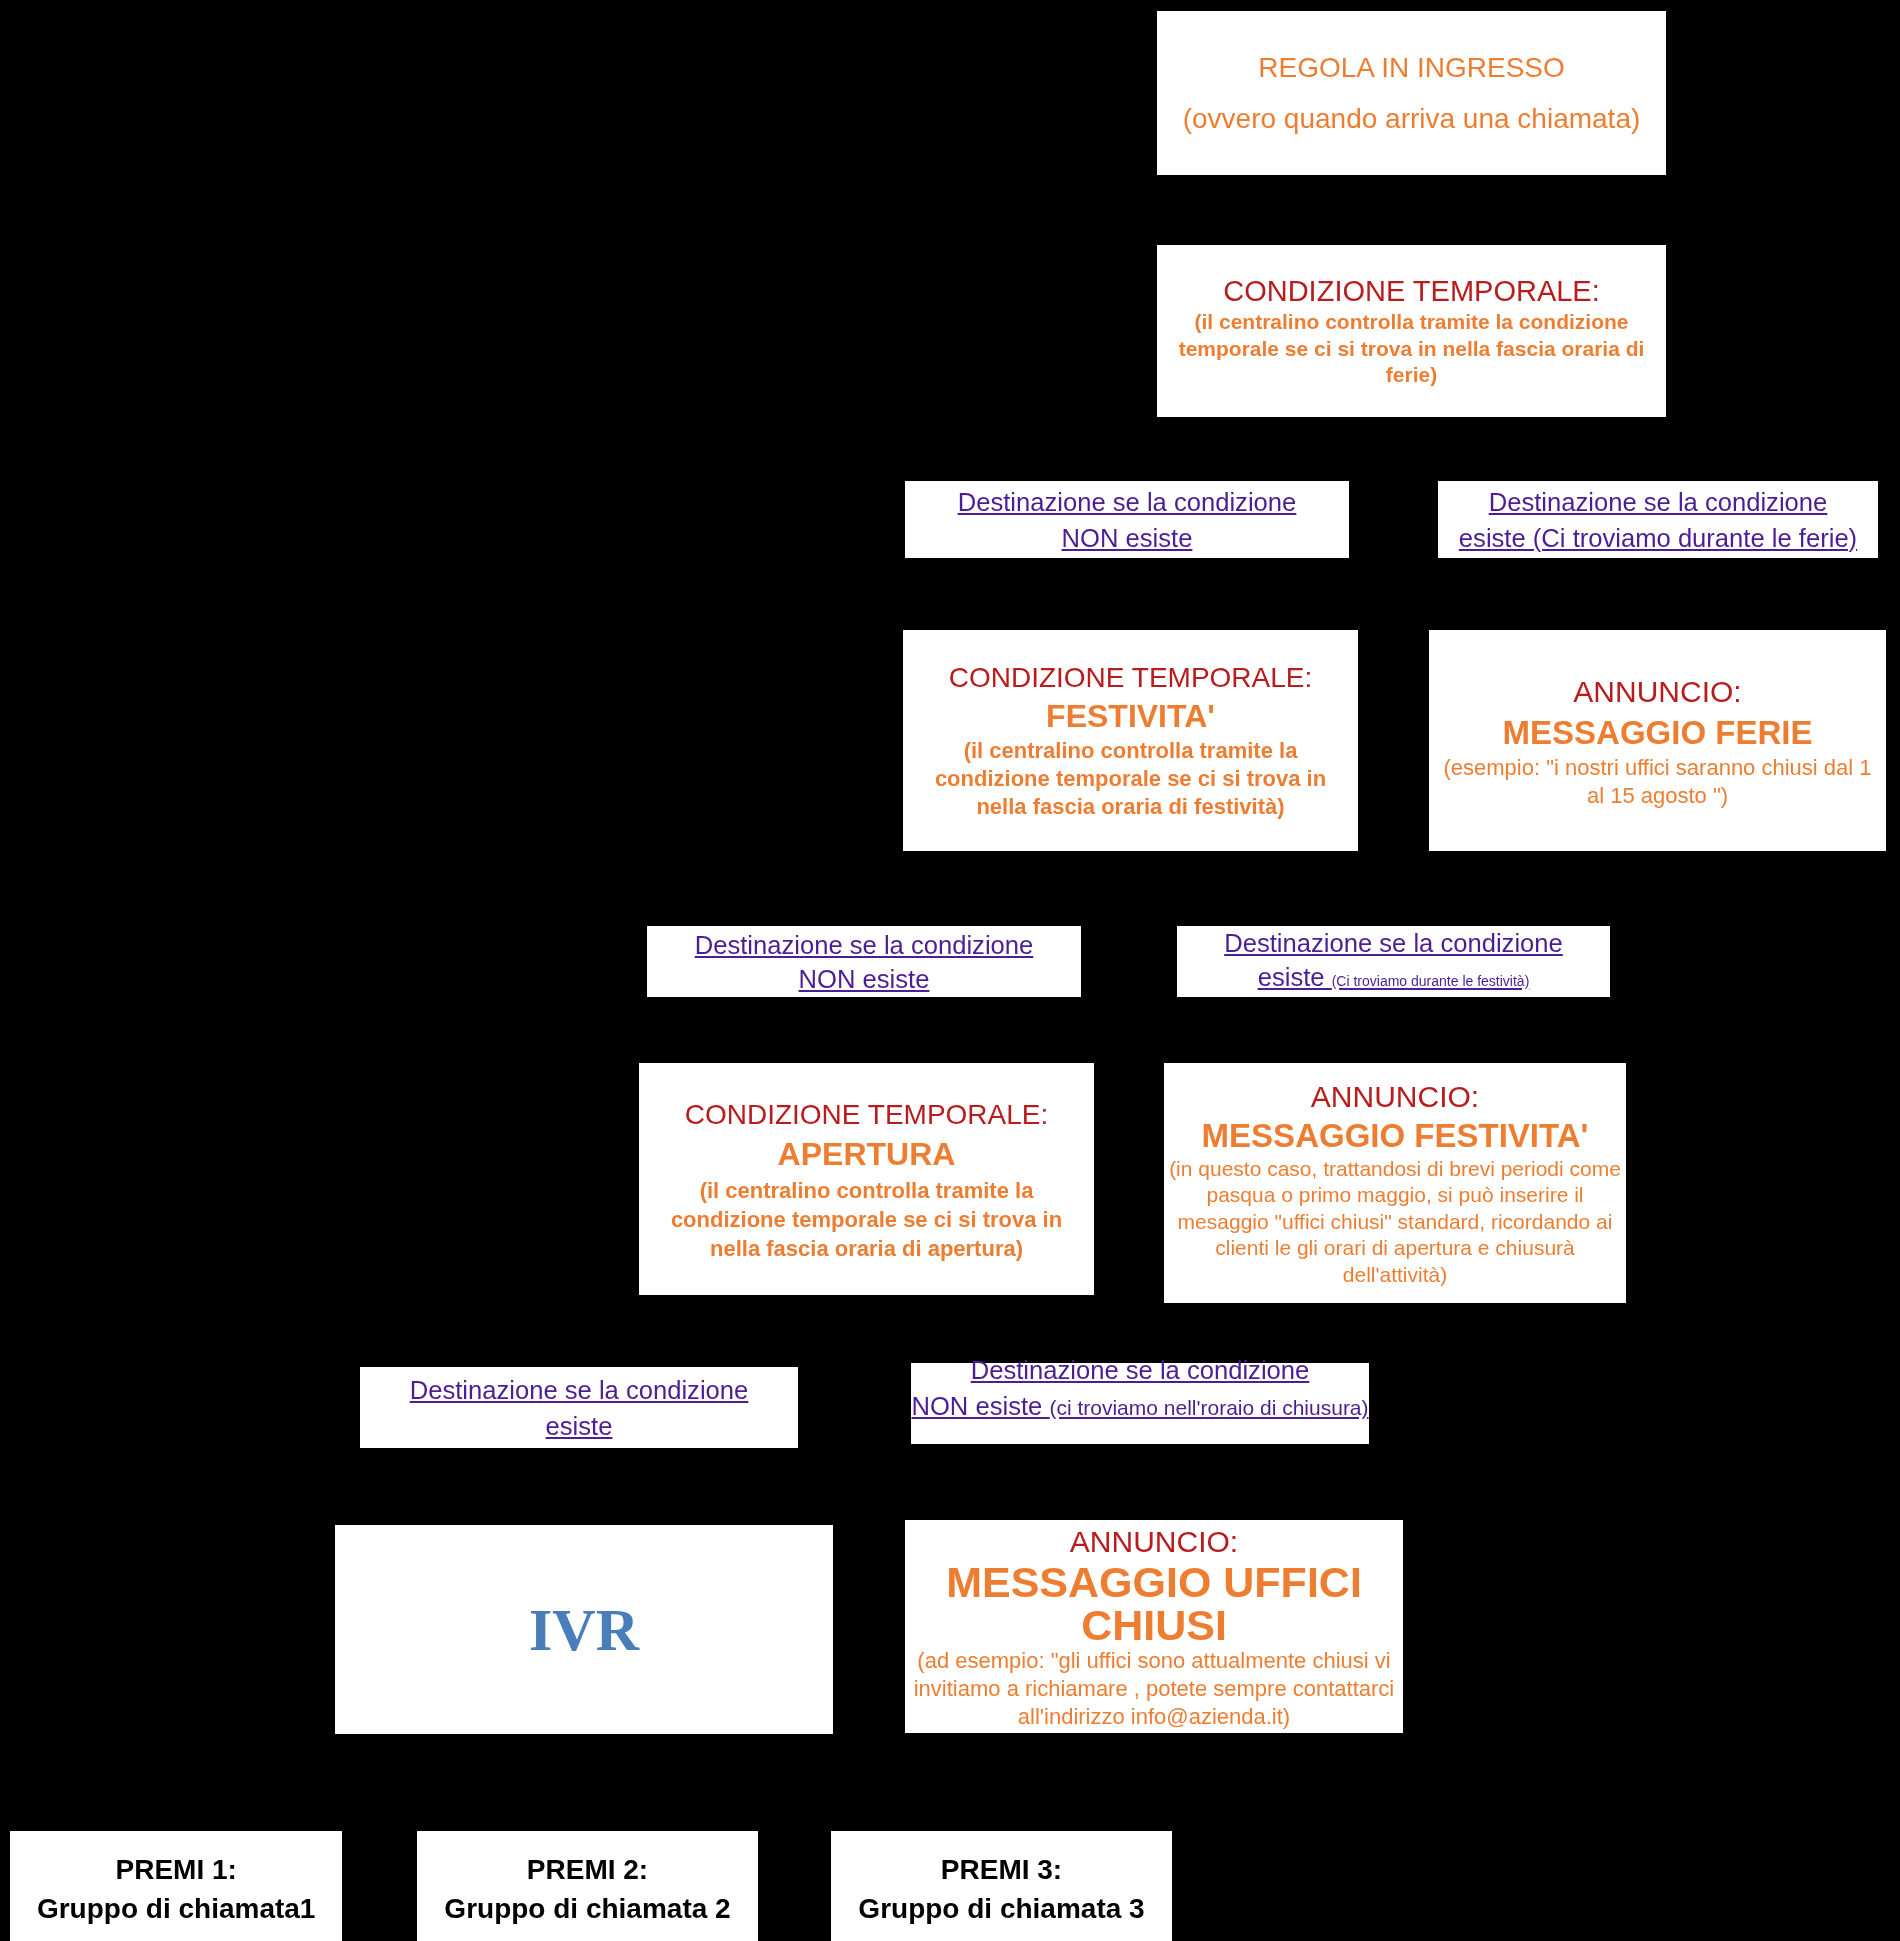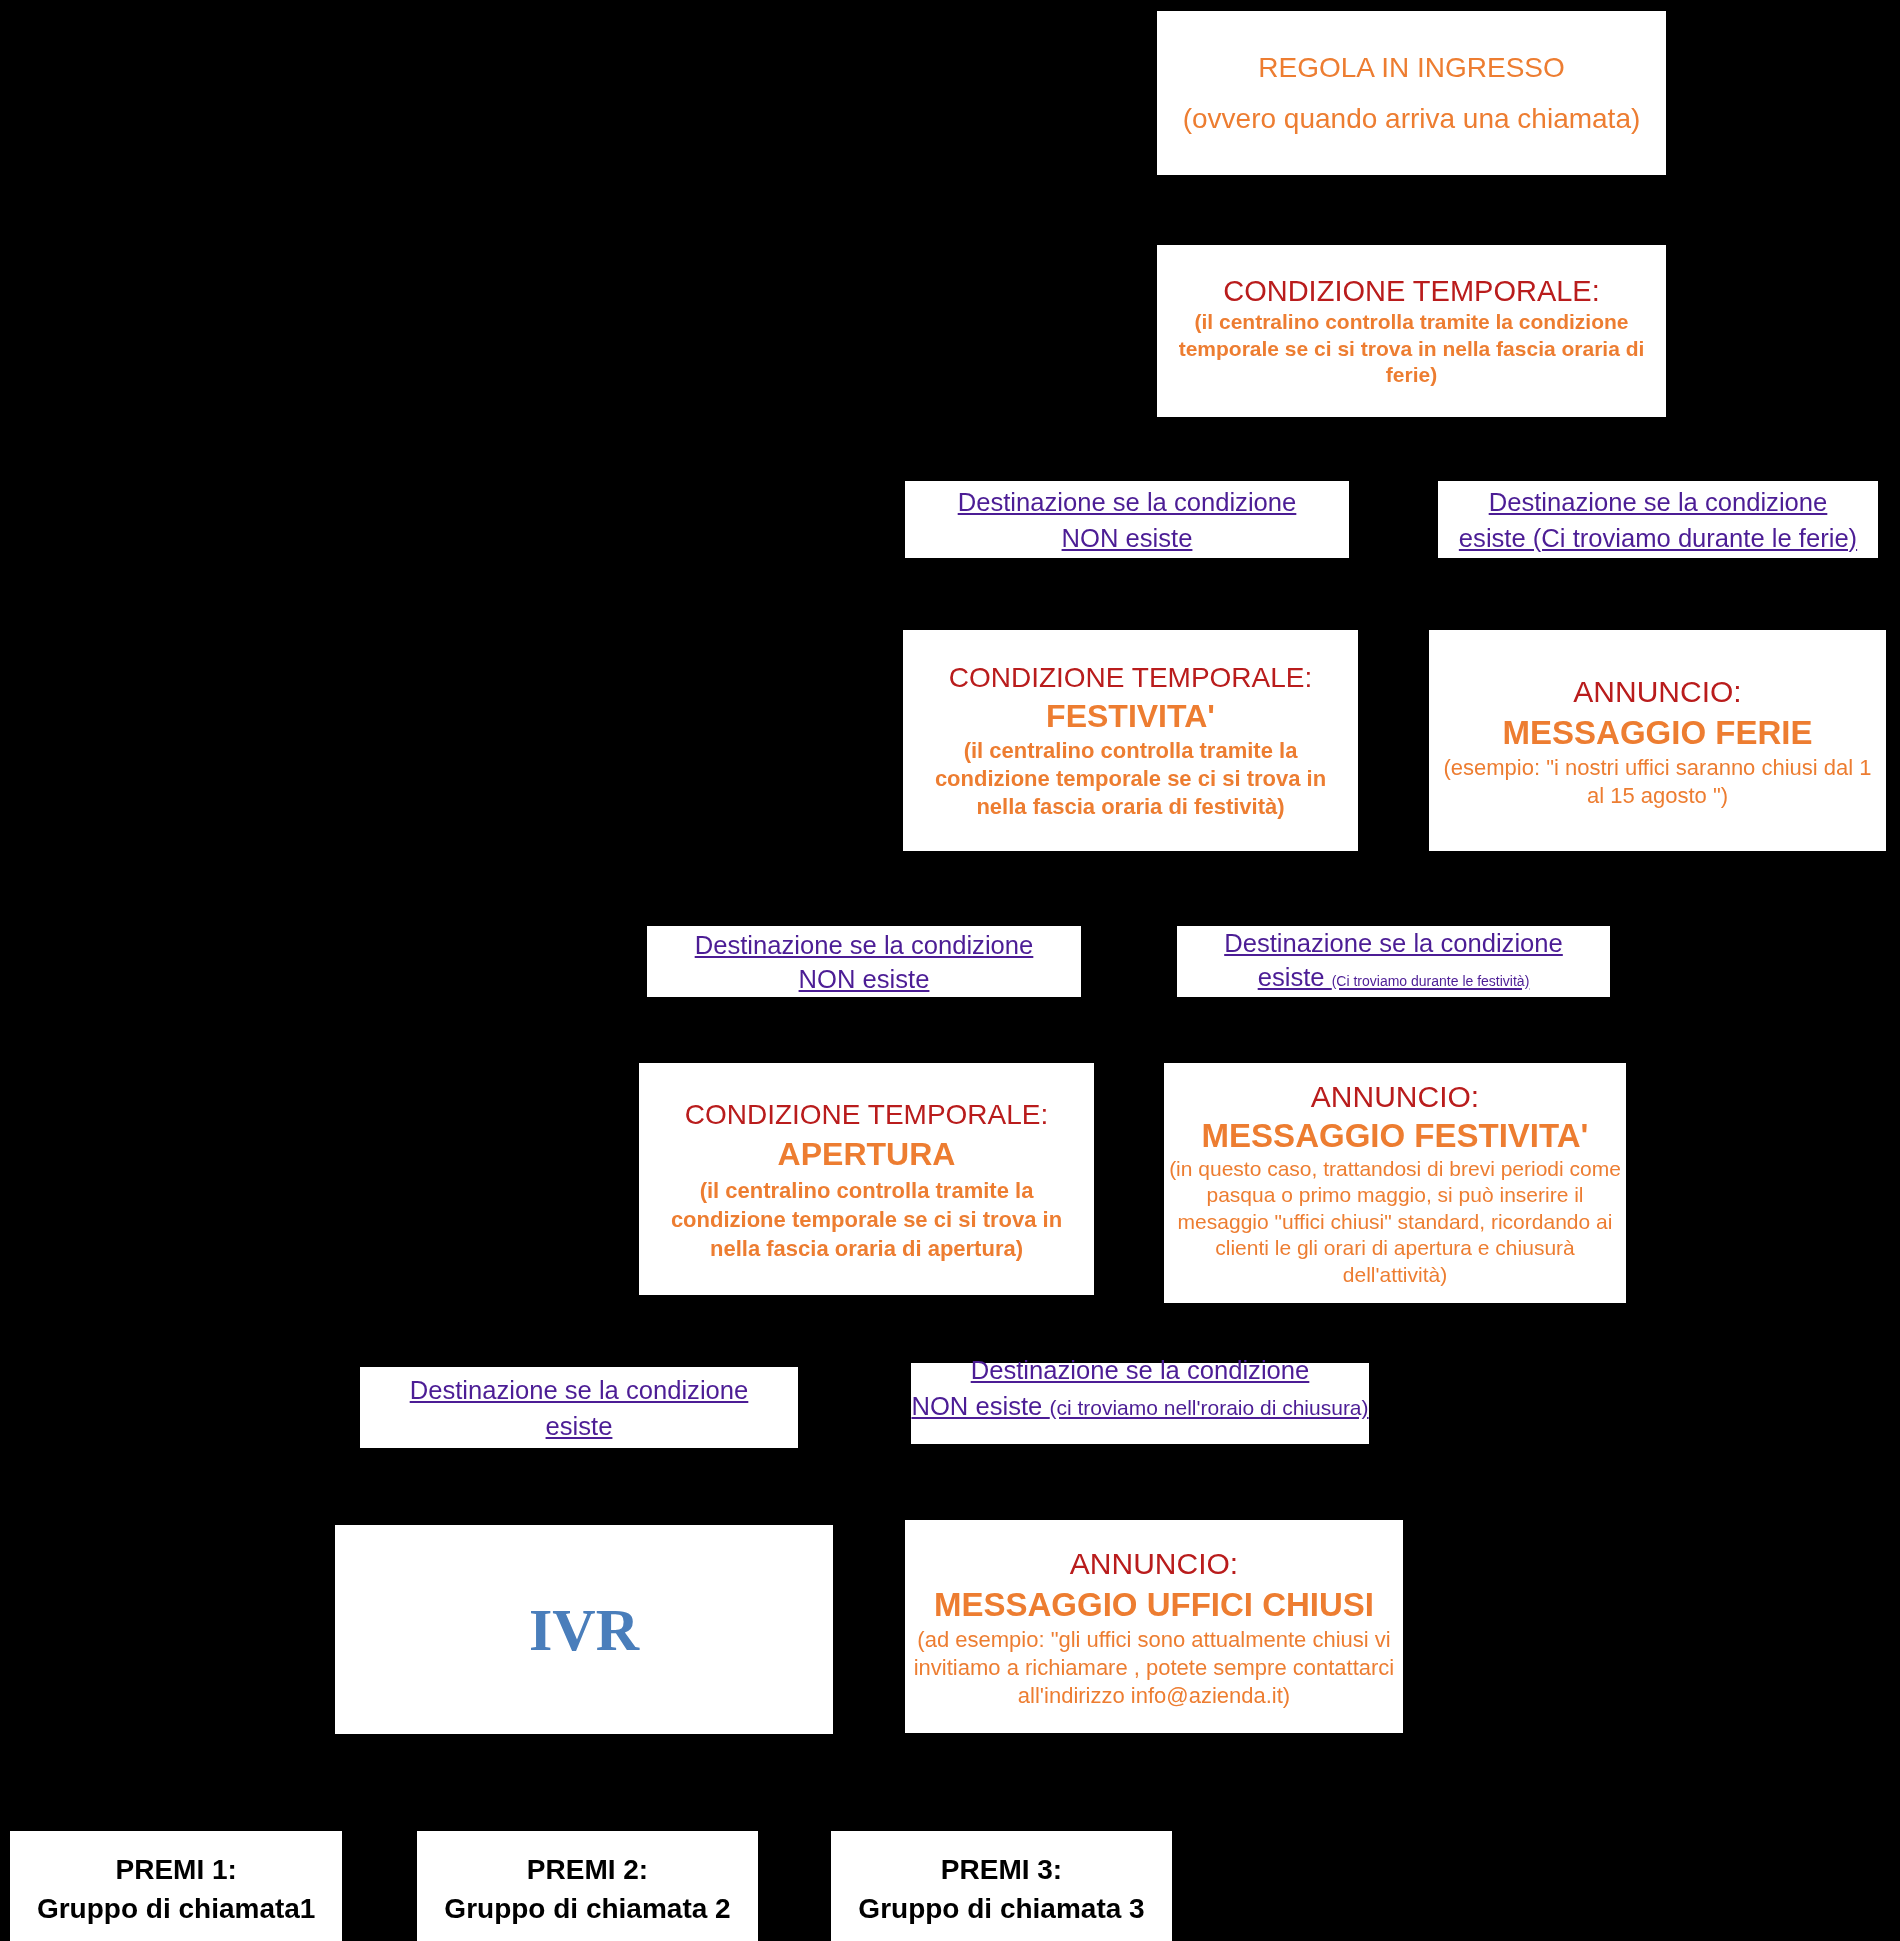--- a/index.html
+++ b/index.html
@@ -112,21 +112,21 @@
   #box-dest-3b .l { font-size: 25.6px; line-height: 36px; }
   #box-dest-3b .inner { position: relative; top: -11px; width: 100%; }
   #box-dest-3b .small { font-size: 21px; }
 
   
   #box-ivr { left: 335px; top: 1525px; width: 498px; height: 209px; }
   #box-ivr .l { font-size: 60px; line-height: 68px; }
 
   #box-uffici { left: 905px; top: 1520px; width: 498px; height: 213px; padding: 3.4px; }
   #box-uffici .head { font-size: 30px; line-height: 39px; }
-  #box-uffici .big  { font-size: 33px; line-height: 43px; }
+  #box-uffici .big  { font-size: 43px; line-height: 43px; }
   #box-uffici .note { font-size: 22px; line-height: 28px; padding: 0 1.7px; }
 
   
   .premi { height: 115px; top: 1831px; }
   #box-premi-1 { left: 10.2px;  width: 332px; }
   #box-premi-2 { left: 417px; width: 341px; }
   #box-premi-3 { left: 831px; width: 341px; }
   .premi .l { font-size: 28px; line-height: 39px; }
 </style>
 </head>

